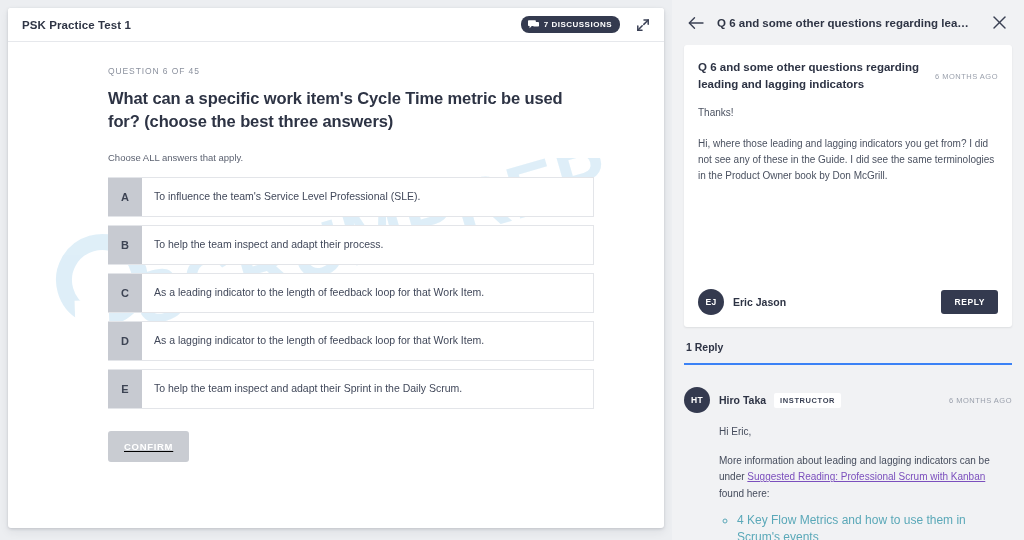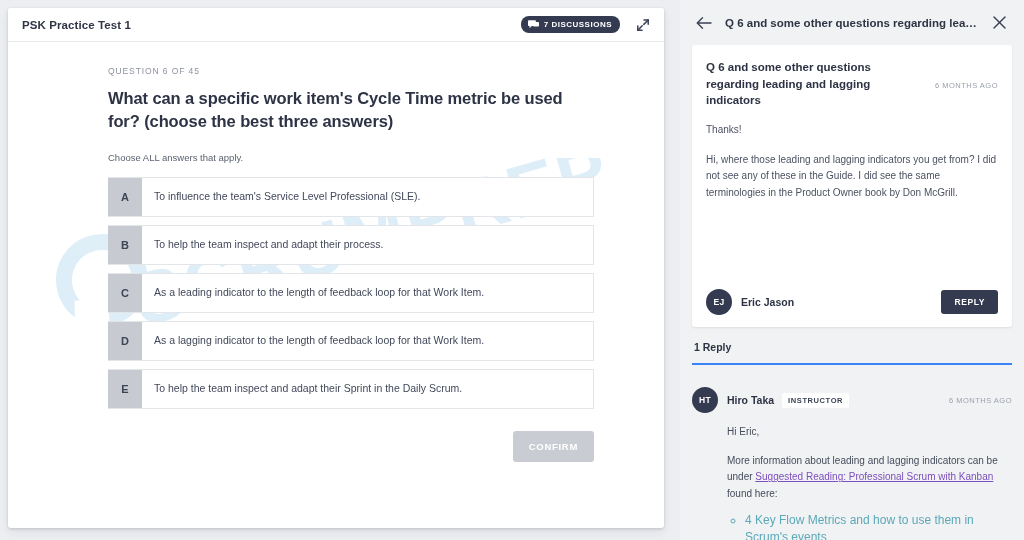--- a/index.html
+++ b/index.html
@@ -3,21 +3,21 @@
 <meta charset="utf-8">
 <style>
   * { box-sizing: border-box; margin: 0; padding: 0; }
   html, body {
     width: 1024px; height: 540px;
     overflow: hidden;
     background: #eceef1;
     font-family: "Liberation Sans", sans-serif;
     -webkit-font-smoothing: antialiased;
   }
-  #root { position: relative; width: 1024px; height: 380px; display: flex; gap: 8px; }
+  #root { position: relative; width: 1024px; height: 380px; display: flex; }
 
   
   .left-pane {
     position: relative;
     width: 672px; height: 540px;
     background: #eceef1;
     padding: 8px 8px 0 8px;
   }
   .quiz-card {
     position: relative;
@@ -80,21 +80,21 @@
     display: flex; align-items: center; justify-content: center;
     font-size: 11px; font-weight: bold; color: #3d4454;
   }
   .opt-text {
     display: flex; align-items: center;
     padding-left: 12px;
     font-size: 10.5px; color: #41485a;
     line-height: 1.3;
   }
 
-  .confirm-row { display: flex; justify-content: flex-end; padding: 22px 0 0 0; }
+  .confirm-row { display: flex; justify-content: flex-start; padding: 22px 0 0 0; text-decoration: underline; }
   .confirm-btn {
     background: #c9ccd2; color: #ffffff;
     border: none; border-radius: 3px;
     padding: 10px 16px;
     font-size: 9.5px; font-weight: bold; letter-spacing: .7px;
     cursor: pointer;
   }
 
   
   .watermark {

